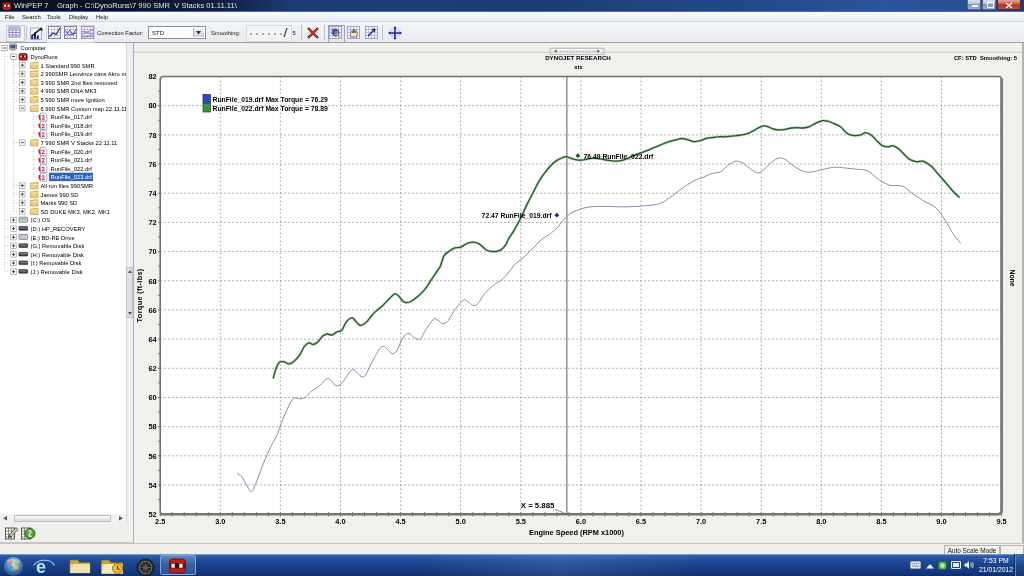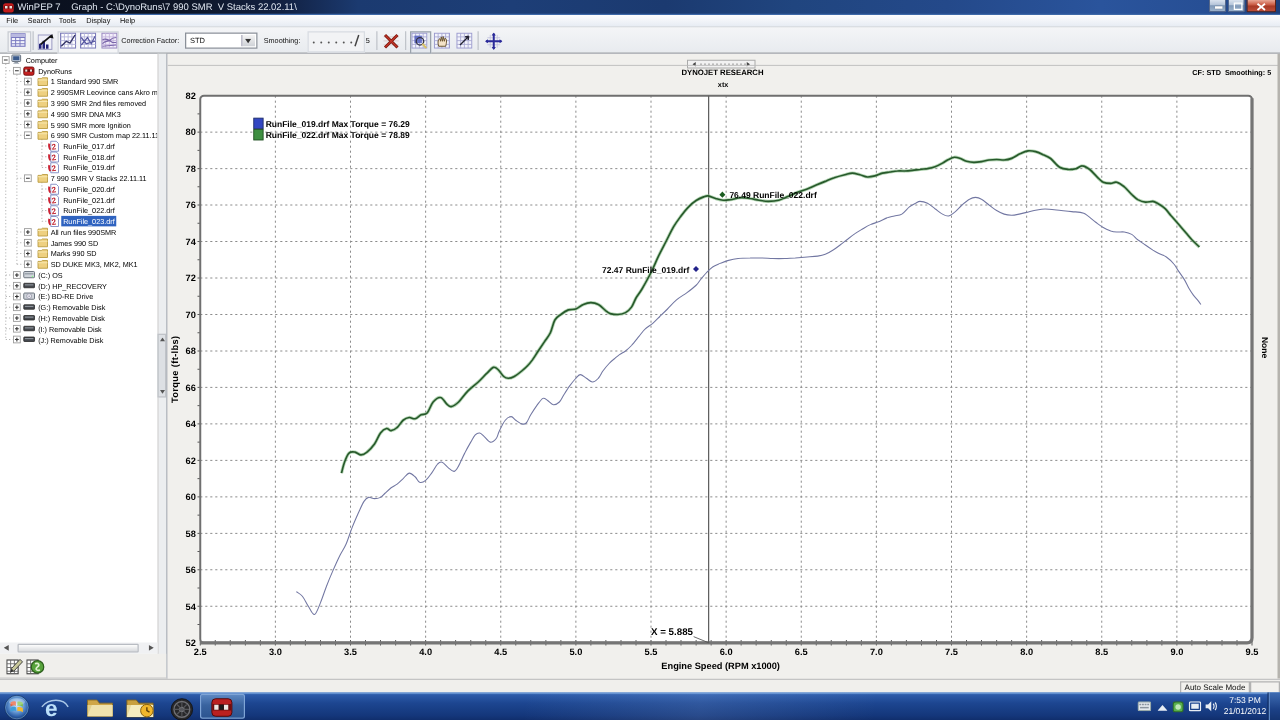--- a/index.html
+++ b/index.html
@@ -7,21 +7,21 @@
 </style></head><body>
 <div class="ab" style="left:0;top:0;width:1024px;height:11.5px;
 background:linear-gradient(to right,#0a0f1c 0%,#0d1526 14%,#122142 22%,#1b3a70 28%,#1d3e77 40%,#1b3a70 52%,#20457f 62%,#24498a 74%,#2a549c 86%,#274f95 94%,#1d3e79 100%);">
 <div class="ab" style="left:0;top:10.5px;width:1024px;height:1px;background:#3f69a8;"></div>
 <svg class="ab" style="left:2px;top:1px" width="10" height="10" viewBox="0 0 10 10">
  <rect x="0.5" y="1.5" width="8.5" height="7.5" rx="2" fill="#c21b1b"></rect>
  <rect x="1" y="3.5" width="7.5" height="2.6" fill="#7e0f0f"></rect>
  <rect x="2" y="3.8" width="2" height="2" fill="#e8e4e0"></rect>
       <rect x="5.6" y="3.8" width="2" height="2" fill="#e8e4e0"></rect>
 </svg>
-<div class="ab" style="left:14px;top:1.4px;font-size:7.6px;color:#dde4ee;white-space:pre;">WinPEP 7    Graph - C:\DynoRuns\7 990 SMR  V Stacks 22.02.11\</div>
+<div class="ab" style="left:14px;top:1.4px;font-size:7.6px;color:#dde4ee;white-space:pre;">WinPEP 7    Graph - C:\DynoRuns\7 990 SMR  V Stacks 01.11.11\</div>
 <div class="ab" style="left:967px;top:0;width:14px;height:9.5px;background:linear-gradient(#d9e2ee 0%,#b3c3d8 45%,#8099b8 50%,#9db3cd 100%);border:1px solid #56688a;border-top:none;border-radius:0 0 2px 2px;box-sizing:border-box;">
  <div class="ab" style="left:3.5px;top:5.2px;width:6px;height:1.6px;background:#fff;box-shadow:0 0 1px #567;"></div>
     </div>
 <div class="ab" style="left:982px;top:0;width:14px;height:9.5px;background:linear-gradient(#d9e2ee 0%,#b3c3d8 45%,#8099b8 50%,#9db3cd 100%);border:1px solid #56688a;border-top:none;border-radius:0 0 2px 2px;box-sizing:border-box;">
  <div class="ab" style="left:3.5px;top:2.2px;width:5px;height:4px;border:1.2px solid #fff;"></div>
     </div>
 <div class="ab" style="left:997px;top:0;width:24px;height:9.5px;background:linear-gradient(#e8a896 0%,#cc6049 40%,#a83a26 55%,#bd4e38 100%);border:1px solid #5e2418;border-top:none;border-radius:0 0 2px 2px;box-sizing:border-box;">
  <svg class="ab" style="left:7px;top:1.5px" width="8" height="7">
         <path d="M1 1 L7 6 M7 1 L1 6" stroke="#fff" stroke-width="1.4"></path>
       </svg>

